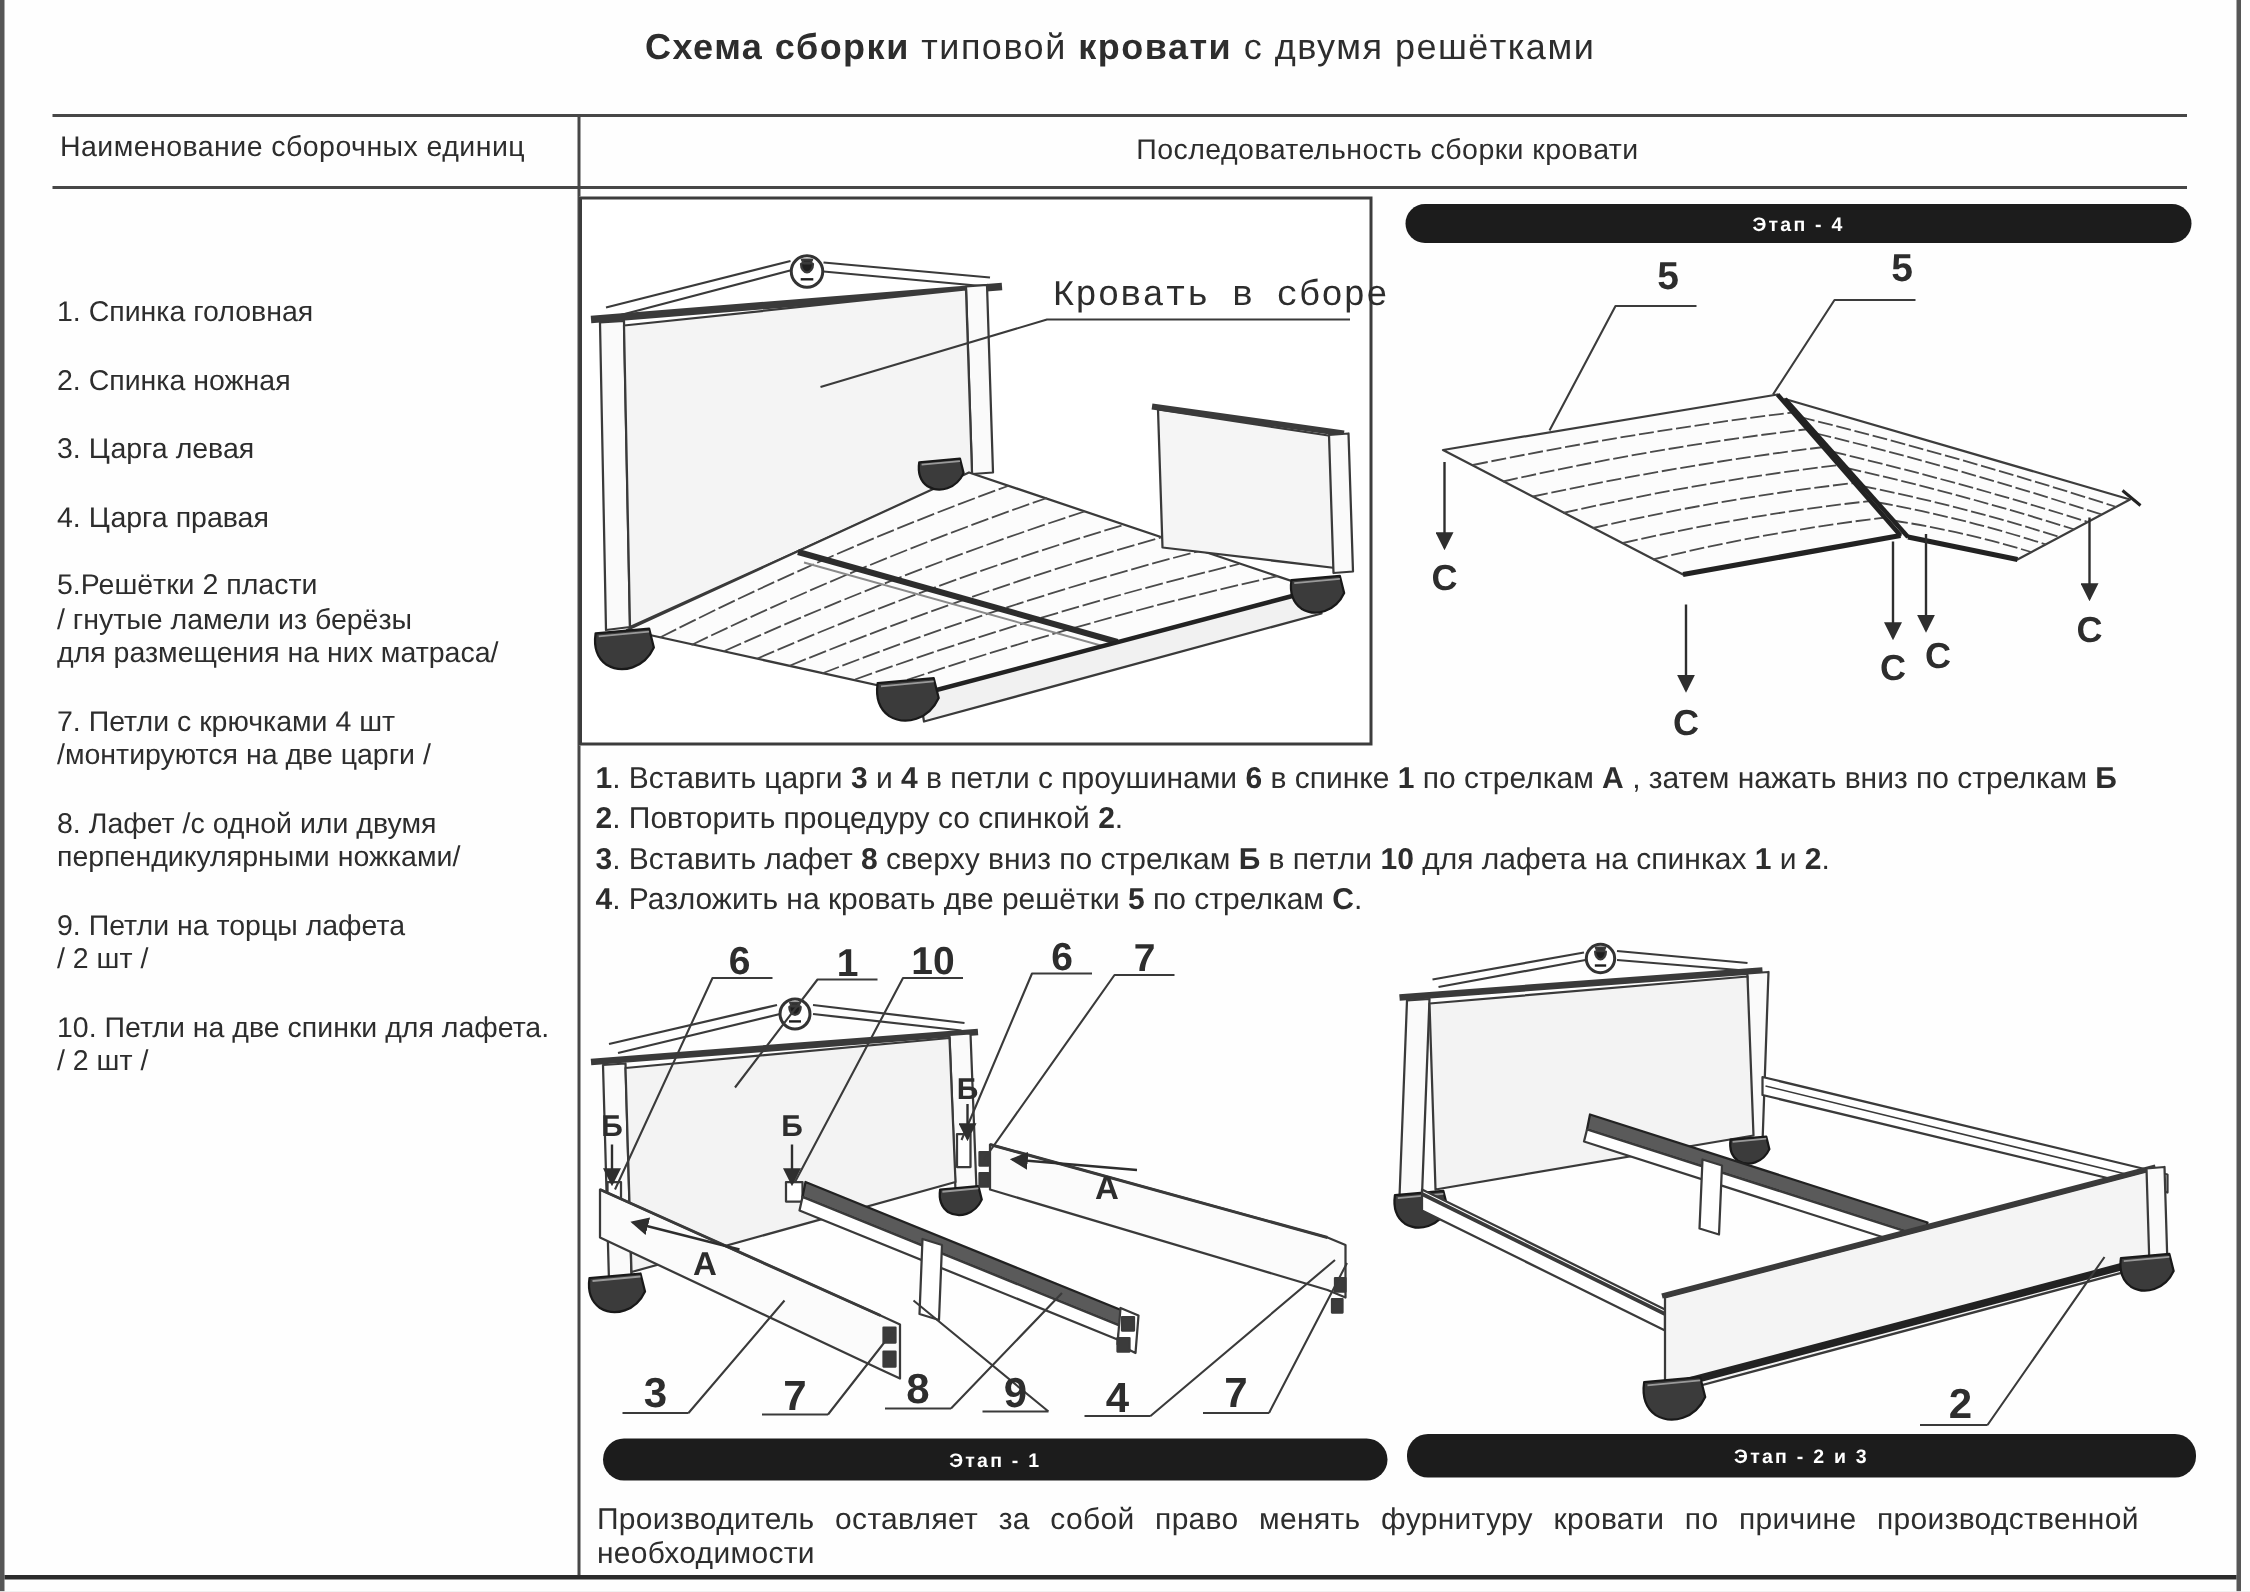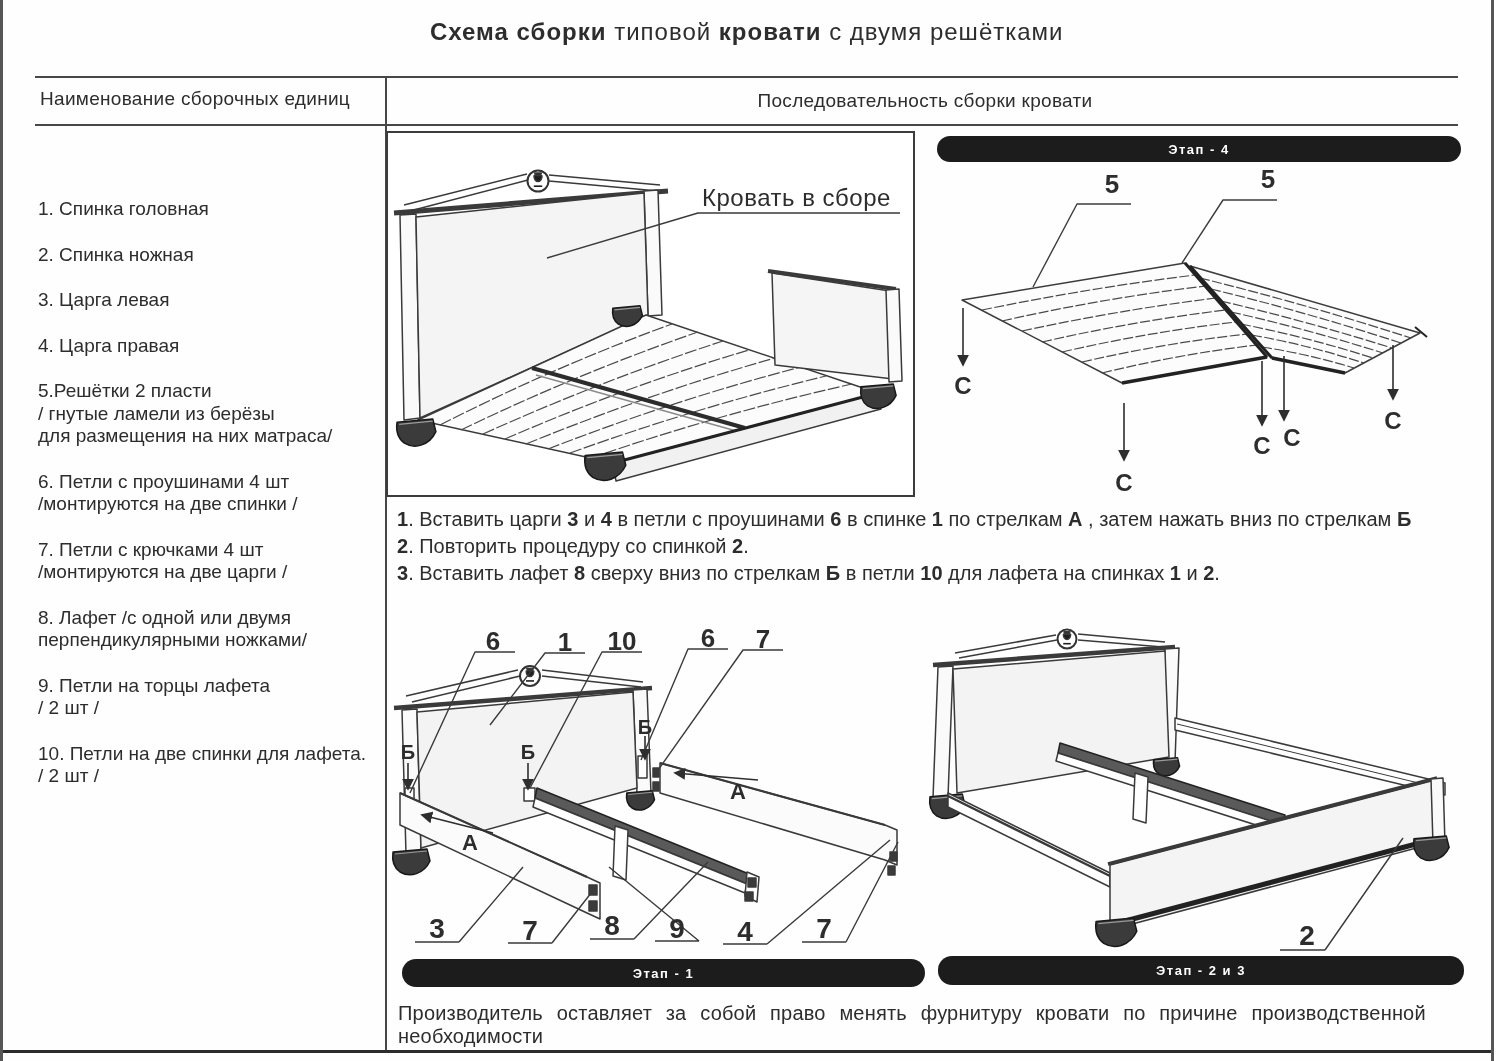--- a/index.html
+++ b/index.html
@@ -14,21 +14,21 @@
   .parts .item{white-space:pre-line;margin-bottom:23px;}
   .bedbox{position:absolute;left:386px;top:131px;width:529px;height:366px;border:2px solid #3c3c3c;box-sizing:border-box;background:#fff;}
   .pill{position:absolute;background:#1c1c1c;color:#fff;border-radius:14px;
         display:flex;align-items:center;justify-content:center;
         font-size:13px;font-weight:bold;letter-spacing:1.5px;}
   .instr{position:absolute;left:397px;top:506px;width:1072px;font-size:20px;line-height:27px;}
   .instr .line{height:27px;white-space:nowrap;}
   .footer{position:absolute;left:398px;top:1002px;width:1066px;font-size:20px;word-spacing:8px;letter-spacing:.2px;}
   .co{position:absolute;transform:translate(-50%,-50%);font-weight:bold;white-space:nowrap;}
   .co26{font-size:26px;} .co28{font-size:28px;} .co24{font-size:24px;} .co22{font-size:22px;} .co20{font-size:20px;}
-  .bedlabel{position:absolute;left:702px;top:184px;font-size:24px;letter-spacing:.5px;white-space:nowrap;}
+  .bedlabel{position:absolute;left:702px;top:184px;font-size:24px;letter-spacing:.5px;white-space:nowrap;font-family:Liberation Mono, monospace;}
   svg{position:absolute;overflow:visible;}
   svg *{vector-effect:non-scaling-stroke;}
 </style>
 </head>
 <body>
 
 <svg width="0" height="0" style="position:absolute" aria-hidden="true">
   <defs>
     <marker id="arw" viewBox="0 0 10 10" refX="8.5" refY="5" markerWidth="7.5" markerHeight="7.5" orient="auto-start-reverse">
       <path d="M0,0 L10,5 L0,10 Z" fill="#2e2e2e"></path>
@@ -61,22 +61,20 @@
   <div class="colhead" style="left:650px;top:90px;width:550px;text-align:center;">Последовательность сборки кровати</div>
 
   <div class="parts">
     <div class="item">1.   Спинка головная</div>
     <div class="item">2. Спинка ножная</div>
     <div class="item">3. Царга левая</div>
     <div class="item">4. Царга правая</div>
     <div class="item">5.Решётки  2 пласти
 / гнутые ламели из берёзы
 для размещения на них матраса/</div>
-    <div class="item">6. Петли с проушинами 4 шт
-/монтируются на две спинки /</div>
     <div class="item">7. Петли с крючками 4 шт
 /монтируются на две царги /</div>
     <div class="item">8. Лафет /с одной или двумя
 перпендикулярными ножками/</div>
     <div class="item">9. Петли на торцы лафета
 / 2 шт /</div>
     <div class="item">10. Петли на две спинки для лафета.
 / 2 шт /</div>
   </div>
 
@@ -174,20 +172,21 @@
   <div class="co co24" style="left:963px;top:386px;">С</div>
   <div class="co co24" style="left:1124px;top:483px;">С</div>
   <div class="co co24" style="left:1262px;top:446px;">С</div>
   <div class="co co24" style="left:1292px;top:438px;">С</div>
   <div class="co co24" style="left:1393px;top:421px;">С</div>
 
   <div class="instr">
     <div class="line"><span class="b">1</span><span>. Вставить царги </span><span class="b">3</span><span> и </span><span class="b">4</span><span> в петли с проушинами </span><span class="b">6</span><span> в спинке </span><span class="b">1</span><span> по стрелкам </span><span class="b">А</span><span> , затем нажать вниз по стрелкам </span><span class="b">Б</span></div>
     <div class="line"><span class="b">2</span><span>. Повторить процедуру со спинкой </span><span class="b">2</span><span>.</span></div>
     <div class="line"><span class="b">3</span><span>. Вставить лафет </span><span class="b">8</span><span> сверху вниз по стрелкам </span><span class="b">Б</span><span> в петли </span><span class="b">10</span><span> для лафета на спинках </span><span class="b">1</span><span> и </span><span class="b">2</span><span>.</span></div>
+    <div class="line"><span class="b">4</span><span>. Разложить на кровать две решётки </span><span class="b">5</span><span>  по стрелкам </span><span class="b">С</span><span>.</span></div>
   </div>
 
   <svg style="left:390px;top:630px;" width="545" height="325" viewBox="0 0 545 325">
     <g stroke="#3a3a3a" stroke-width="1.5" fill="none" stroke-linejoin="round">
 
       <path d="M16,66 L128,40"></path>
         <path d="M22,72 L130,46"></path>
       <path d="M152,40 L253,52"></path>
         <path d="M152,46 L251,57"></path>
       <path d="M4,78 L262,58" stroke-width="4.5"></path>

